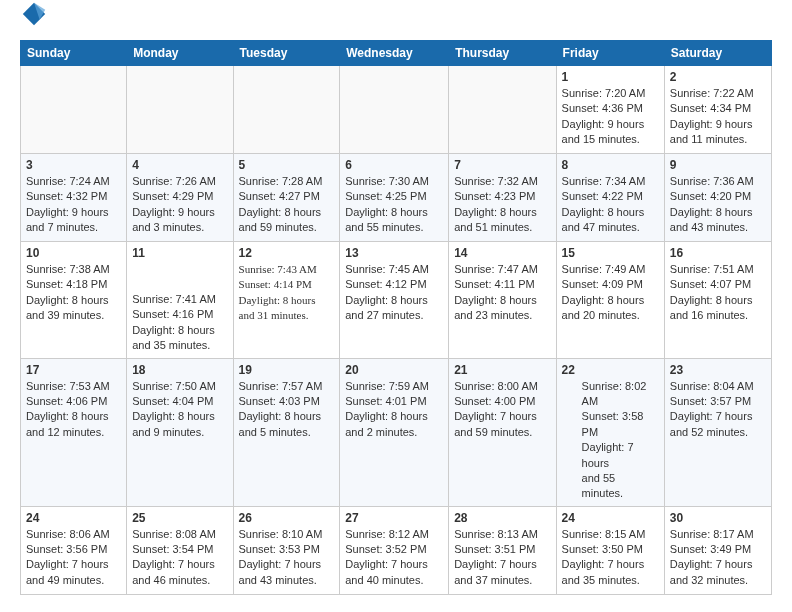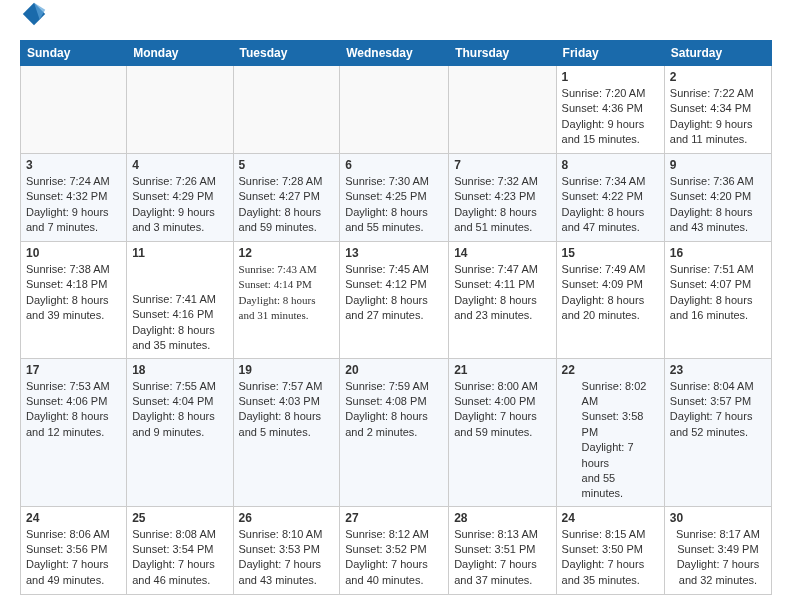--- a/index.html
+++ b/index.html
@@ -257,36 +257,36 @@
         <tr>
           <td>
             <span class="day-number">17</span>
             <div class="day-info" style="white-space: pre-line;">Sunrise: 7:53 AM
 Sunset: 4:06 PM
 Daylight: 8 hours
 and 12 minutes.</div>
           </td>
           <td>
             <span class="day-number">18</span>
-            <div class="day-info" style="white-space: pre-line;">Sunrise: 7:55 AM
+            <div class="day-info" style="white-space: pre-line;">Sunrise: 7:50 AM
 Sunset: 4:04 PM
 Daylight: 8 hours
 and 9 minutes.</div>
           </td>
           <td>
             <span class="day-number">19</span>
             <div class="day-info" style="white-space: pre-line;">Sunrise: 7:57 AM
 Sunset: 4:03 PM
 Daylight: 8 hours
 and 5 minutes.</div>
           </td>
           <td>
             <span class="day-number">20</span>
             <div class="day-info" style="white-space: pre-line;">Sunrise: 7:59 AM
-Sunset: 4:08 PM
+Sunset: 4:01 PM
 Daylight: 8 hours
 and 2 minutes.</div>
           </td>
           <td>
             <span class="day-number">21</span>
             <div class="day-info" style="white-space: pre-line;">Sunrise: 8:00 AM
 Sunset: 4:00 PM
 Daylight: 7 hours
 and 59 minutes.</div>
           </td>
@@ -343,21 +343,21 @@
           </td>
           <td>
             <span class="day-number">24</span>
             <div class="day-info" style="white-space: pre-line;">Sunrise: 8:15 AM
 Sunset: 3:50 PM
 Daylight: 7 hours
 and 35 minutes.</div>
           </td>
           <td>
             <span class="day-number">30</span>
-            <div class="day-info" style="white-space: pre-line; text-align: center;">Sunrise: 8:17 AM
+            <div class="day-info" style="white-space: pre-line;">Sunrise: 8:17 AM
 Sunset: 3:49 PM
 Daylight: 7 hours
 and 32 minutes.</div>
           </td>
         </tr>
       </tbody>
   </table>
 </div>
 
 </body></html>

